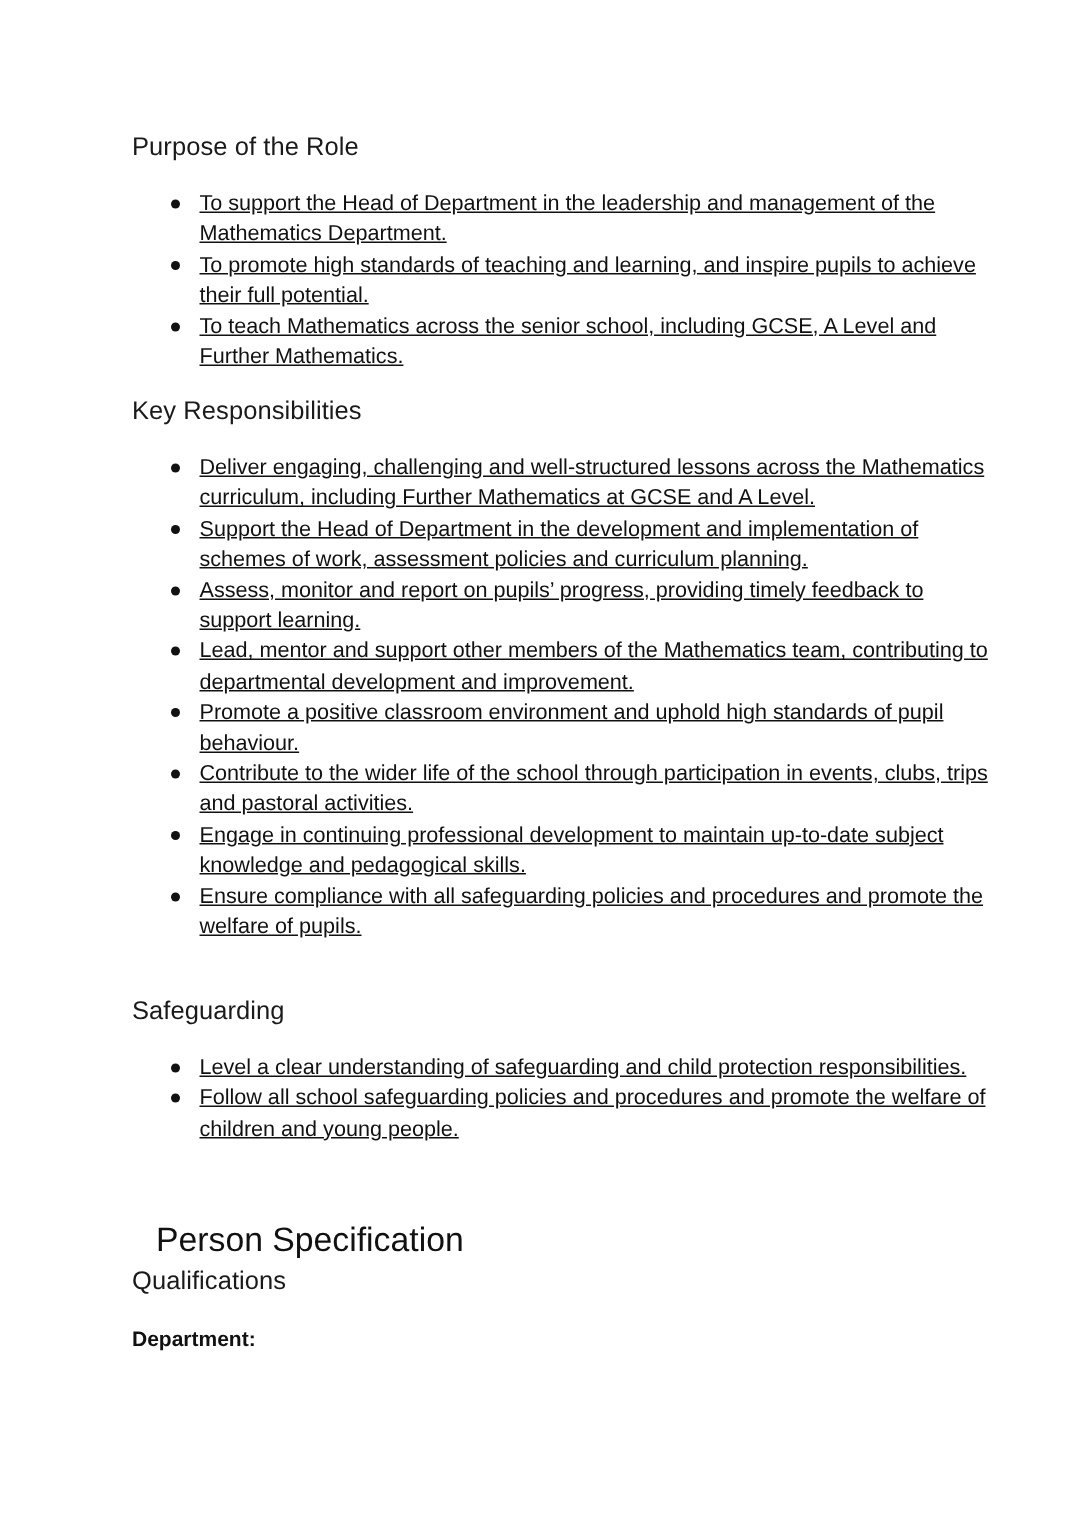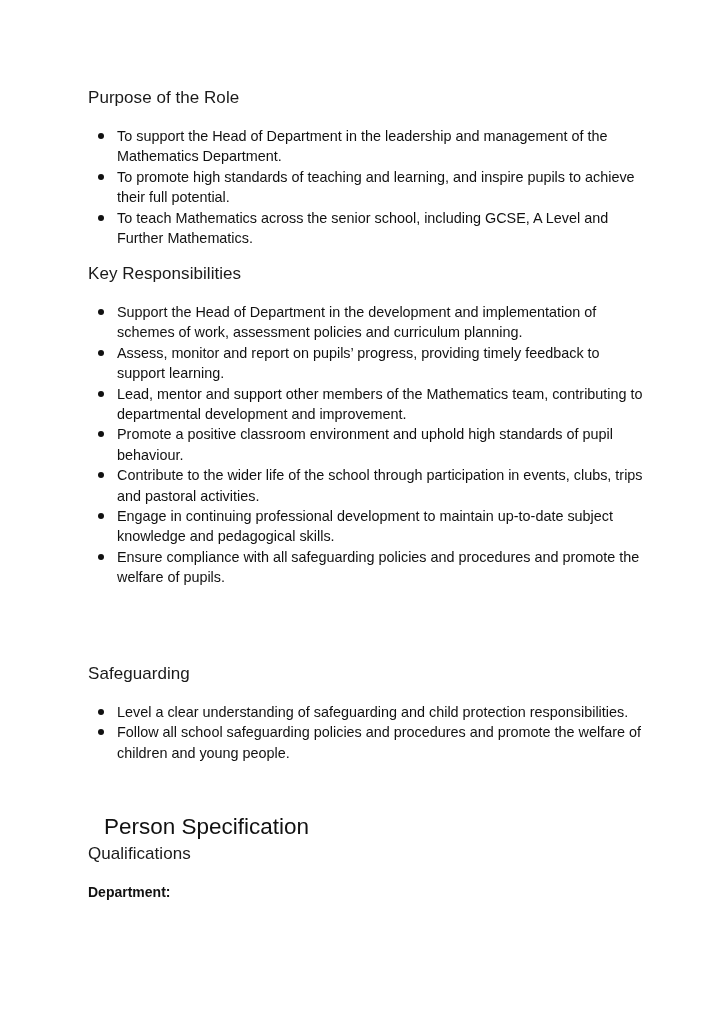--- a/index.html
+++ b/index.html
@@ -43,25 +43,26 @@
     .bold-label {
       position: absolute;
       left: 0;
       font-size: 14px;
       font-weight: bold;
       color: #111111;
       margin: 0;
     }
     ul.bullets {
       position: absolute;
-      left: 0;
+      left: 16px;
       margin: 0;
       padding: 0;
       list-style: none;
       width: 560px;
+      text-decoration: underline;
     }
     ul.bullets li {
       position: relative;
       padding-left: 29px;
       font-size: 14.4px;
       line-height: 20.4px;
       color: #111111;
     }
     ul.bullets li .bullet {
       position: absolute;
@@ -80,20 +81,21 @@
 
   <h3 class="h3" style="top:88px;">Purpose of the Role</h3>
   <ul class="bullets" style="top:126px;">
     <li><span class="bullet"></span><span>To support the Head of Department in the leadership and management of the Mathematics Department.</span></li>
     <li><span class="bullet"></span><span>To promote high standards of teaching and learning, and inspire pupils to achieve their full potential.</span></li>
     <li><span class="bullet"></span><span>To teach Mathematics across the senior school, including GCSE, A Level and Further Mathematics.</span></li>
   </ul>
 
   <h3 class="h3" style="top:264px;">Key Responsibilities</h3>
   <ul class="bullets" style="top:302px;">
+    <li><span class="bullet"></span><span>Deliver engaging, challenging and well-structured lessons across the Mathematics curriculum, including Further Mathematics at GCSE and A Level.</span></li>
     <li><span class="bullet"></span><span>Support the Head of Department in the development and implementation of schemes of work, assessment policies and curriculum planning.</span></li>
     <li><span class="bullet"></span><span>Assess, monitor and report on pupils’ progress, providing timely feedback to support learning.</span></li>
     <li><span class="bullet"></span><span>Lead, mentor and support other members of the Mathematics team, contributing to departmental development and improvement.</span></li>
     <li><span class="bullet"></span><span>Promote a positive classroom environment and uphold high standards of pupil behaviour.</span></li>
     <li><span class="bullet"></span><span>Contribute to the wider life of the school through participation in events, clubs, trips and pastoral activities.</span></li>
     <li><span class="bullet"></span><span>Engage in continuing professional development to maintain up-to-date subject knowledge and pedagogical skills.</span></li>
     <li><span class="bullet"></span><span>Ensure compliance with all safeguarding policies and procedures and promote the welfare of pupils.</span></li>
   </ul>
 
   <h3 class="h3" style="top:664px;">Safeguarding</h3>

